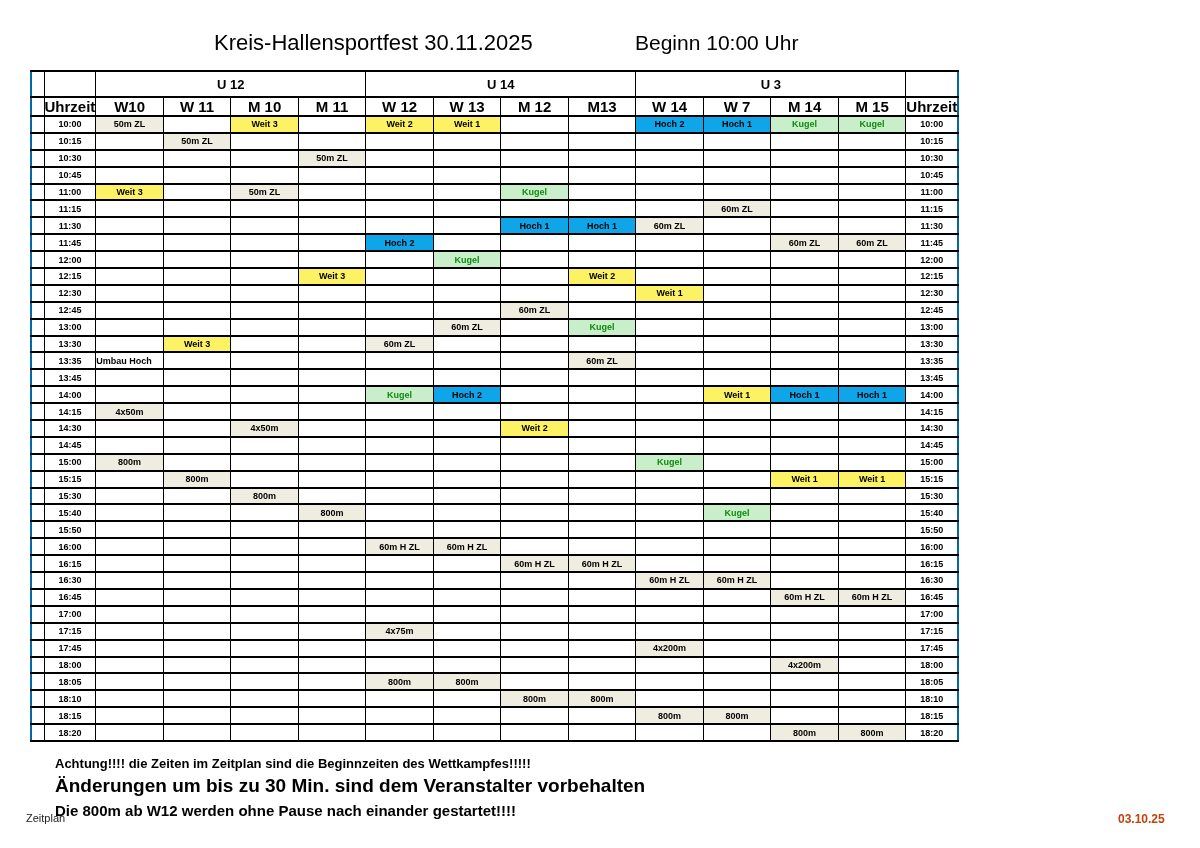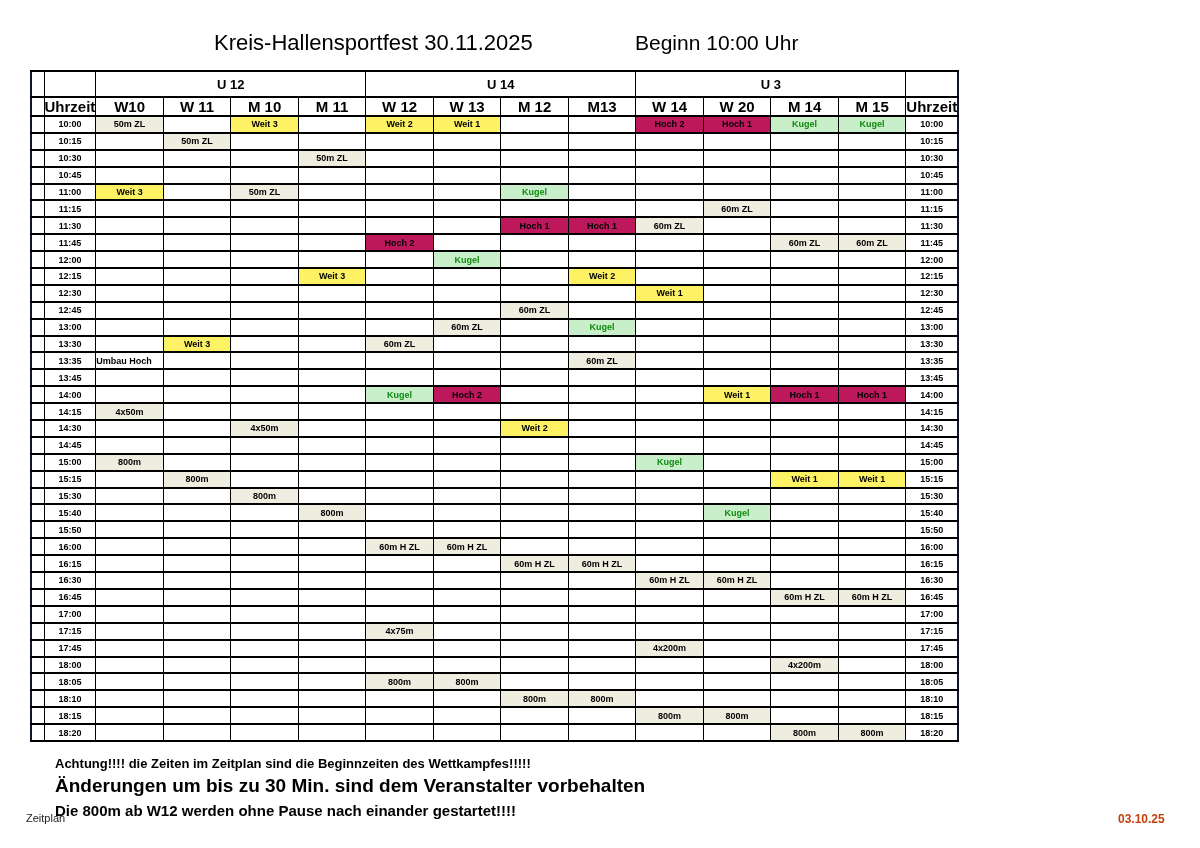--- a/index.html
+++ b/index.html
@@ -1,28 +1,28 @@
 <!DOCTYPE html>
 <html><head>
 <meta charset="utf-8">
 <style>
   html,body{margin:0;padding:0;background:#fff;}
   body{width:1200px;height:848px;position:relative;font-family:"Liberation Sans",sans-serif;color:#000;overflow:hidden;}
   .page-title{position:absolute;left:214px;top:30px;font-size:22px;font-weight:500;letter-spacing:0px;}
   .page-subtitle{position:absolute;left:635px;top:31px;font-size:21px;font-weight:400;}
   #schedule-wrap{position:absolute;left:30px;top:70px;}
-  table{border-collapse:collapse;table-layout:fixed;border:2px solid #0f172a;}
+  table{border-collapse:collapse;table-layout:fixed;border:2px solid #0369a1;}
   th,td{border:1px solid #000;border-top-width:2px;border-bottom-width:2px;overflow:hidden;white-space:nowrap;padding:0;text-align:center;vertical-align:middle;}
   thead tr.grp th{height:24px;font-size:13px;font-weight:bold;}
   thead tr.cols th{height:14px;font-size:15px;font-weight:bold;}
   tbody td{height:14.9px;font-size:9px;font-weight:bold;}
   td.time{font-size:9px;font-weight:bold;}
   .c-y{background:#fdf164;}
   .c-g{background:#c9efca;color:#0f8a0f;}
-  .c-b{background:#be185d;}
+  .c-b{background:#0ea5e9;}
   .c-n{background:#efede0;}
   .c-w{text-align:left;}
   .notes{position:absolute;left:55px;top:756px;}
   .note-1{font-size:13px;font-weight:bold;margin:0 0 4px 0;}
   .note-2{font-size:19px;font-weight:bold;margin:0 0 5px 0;}
   .note-3{font-size:15px;font-weight:bold;margin:0;}
   .footer-left{position:absolute;left:26px;top:812px;font-size:11px;color:#222;}
   .footer-right{position:absolute;left:1118px;top:812px;font-size:12px;font-weight:bold;color:#c2410c;}
 </style>
 </head>
@@ -64,21 +64,21 @@
           <th>Uhrzeit</th>
           <th>W10</th>
           <th>W 11</th>
           <th>M 10</th>
           <th>M 11</th>
           <th>W 12</th>
           <th>W 13</th>
           <th>M 12</th>
           <th>M13</th>
           <th>W 14</th>
-          <th>W 20</th>
+          <th>W 7</th>
           <th>M 14</th>
           <th>M 15</th>
           <th>Uhrzeit</th>
         </tr>
       </thead>
       <tbody>
         <tr>
           <td></td>
           <td class="time">10:00</td>
           <td class="c-n">50m ZL</td>

